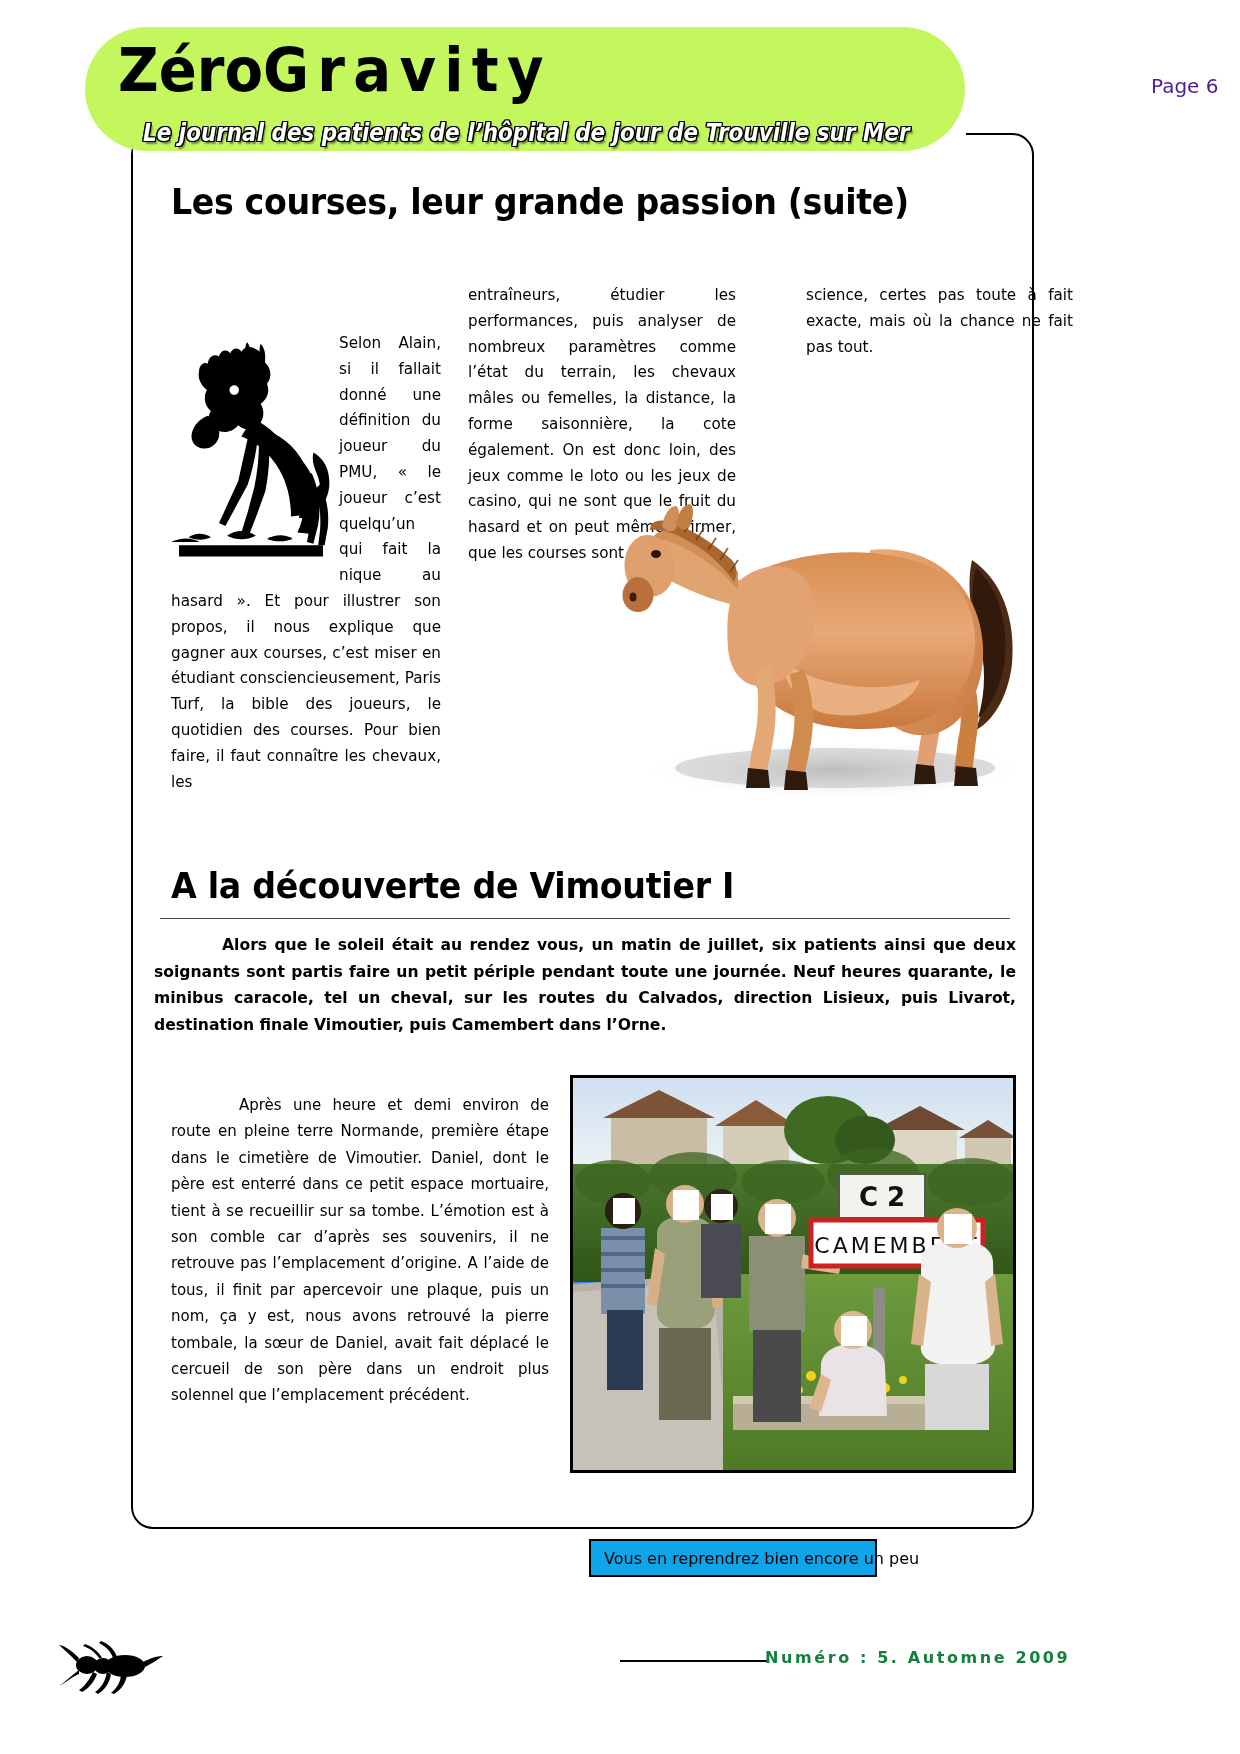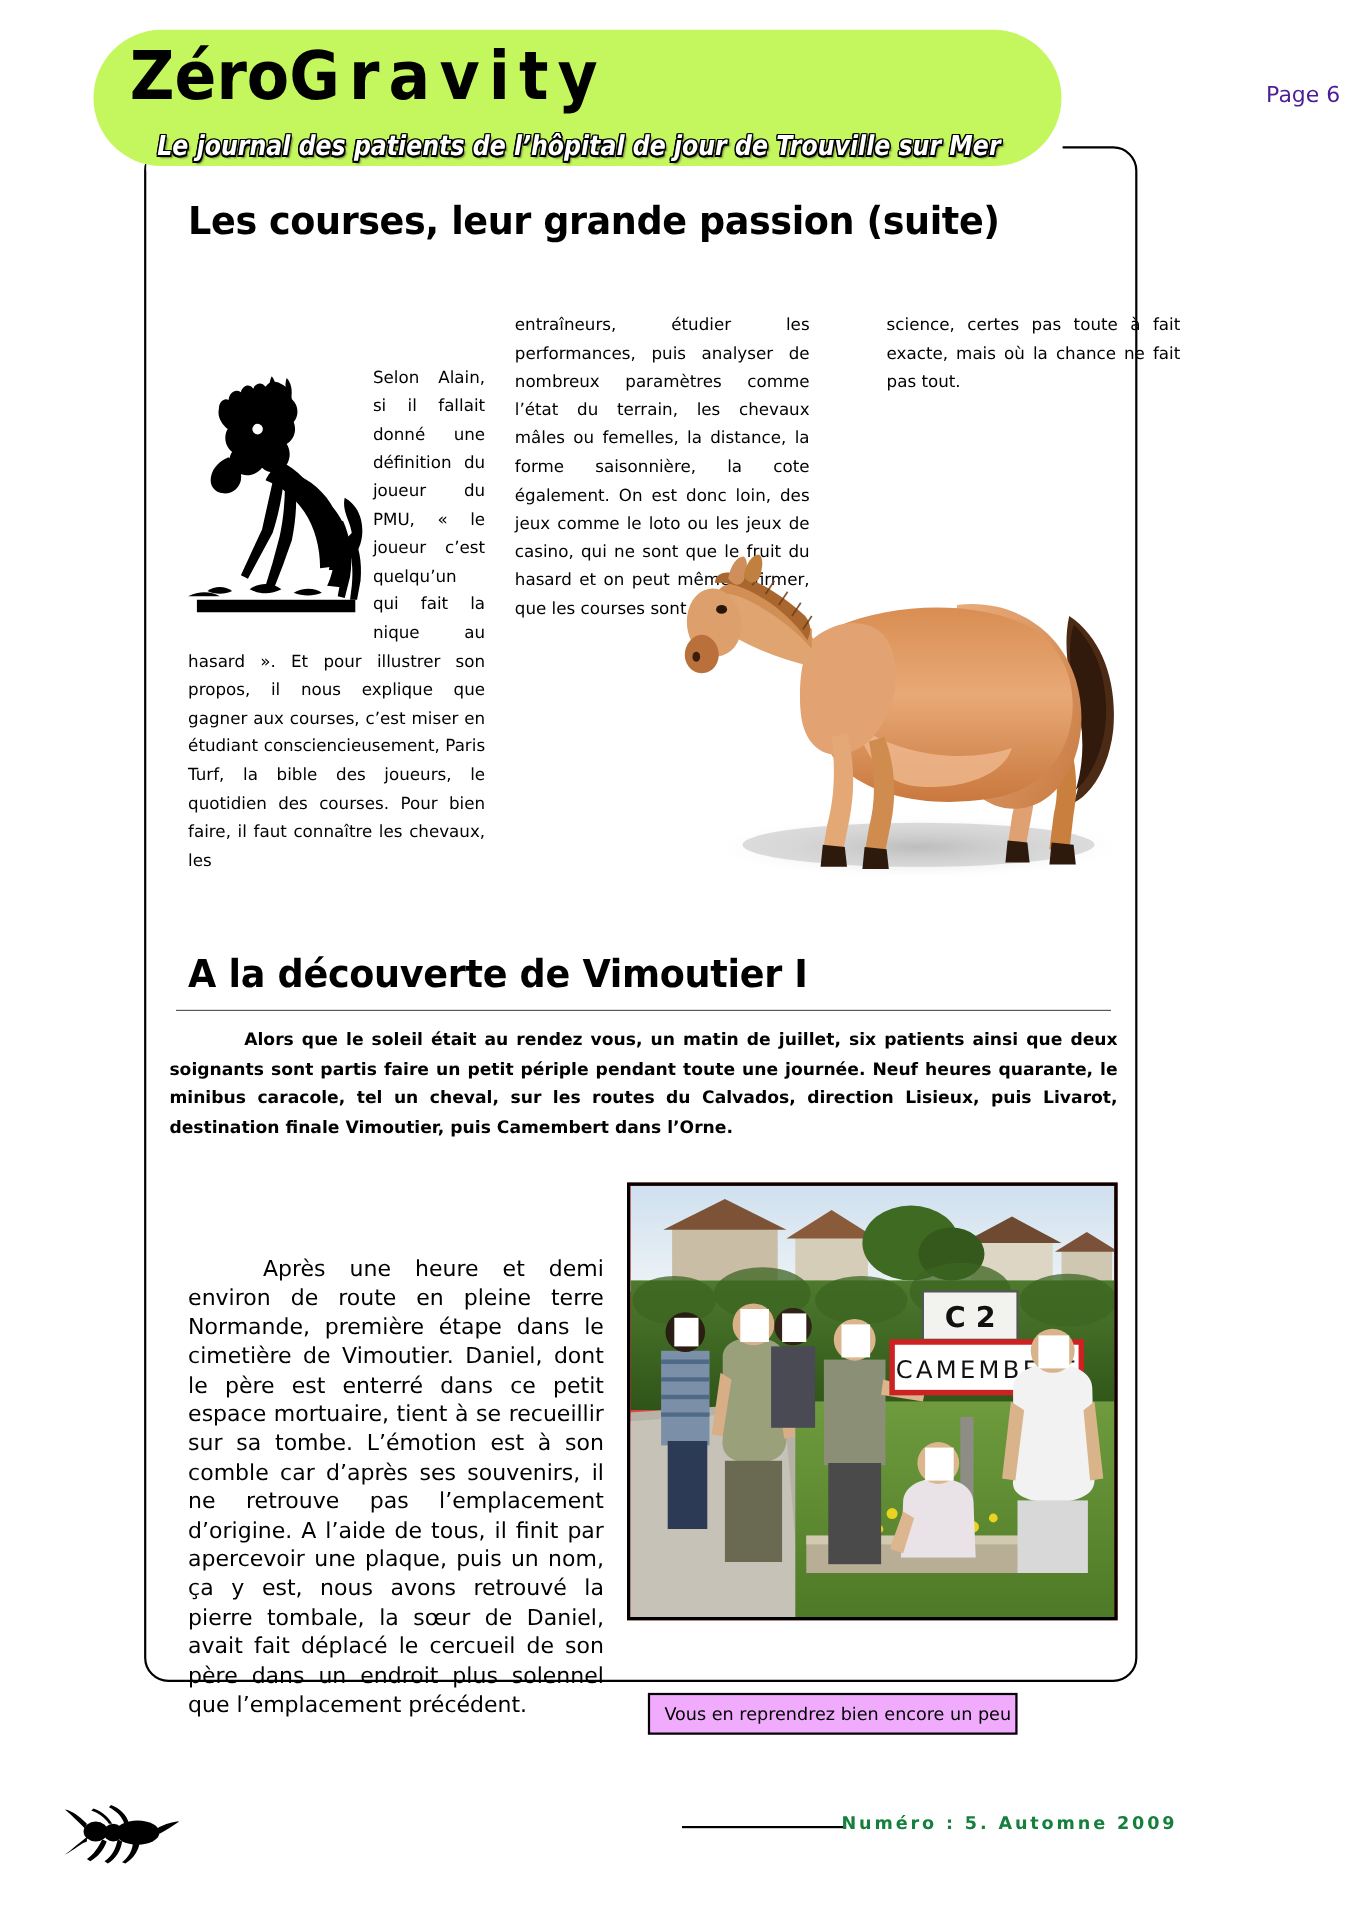--- a/index.html
+++ b/index.html
@@ -174,52 +174,52 @@
     line-height: 26.5px;
     font-weight: bold;
     text-align: justify;
     color: #000;
     z-index: 8;
     text-indent: 68px;
   }
   #article2-column {
     position: absolute;
     left: 171px;
-    top: 1140px;
+    top: 1092px;
     width: 378px;
     font-family: "DejaVu Sans", sans-serif;
-    font-size: 20px;
+    font-size: 15px;
     line-height: 26.4px;
     text-align: justify;
     color: #000;
     z-index: 8;
     text-indent: 68px;
   }
 
   
   #photo-frame {
     position: absolute;
     left: 570px;
     top: 1075px;
     width: 440px;
     height: 392px;
     border: 3px solid #000;
     overflow: hidden;
     z-index: 8;
-    background: #ef4444;
+    background: #3b82f6;
   }
   #photo-canvas { position:absolute; inset:0; }
   #photo-caption {
     position: absolute;
     left: 589px;
     top: 1539px;
-    width: 336px;
+    width: 288px;
     height: 38px;
     border: 2.5px solid #000;
-    background: #f0abfc;
+    background: #0ea5e9;
     z-index: 12;
     display: flex;
     align-items: center;
     padding-left: 13px;
     box-sizing: border-box;
   }
   #photo-caption span {
     font-family: "DejaVu Sans", sans-serif;
     font-size: 16px;
     color: #000;

